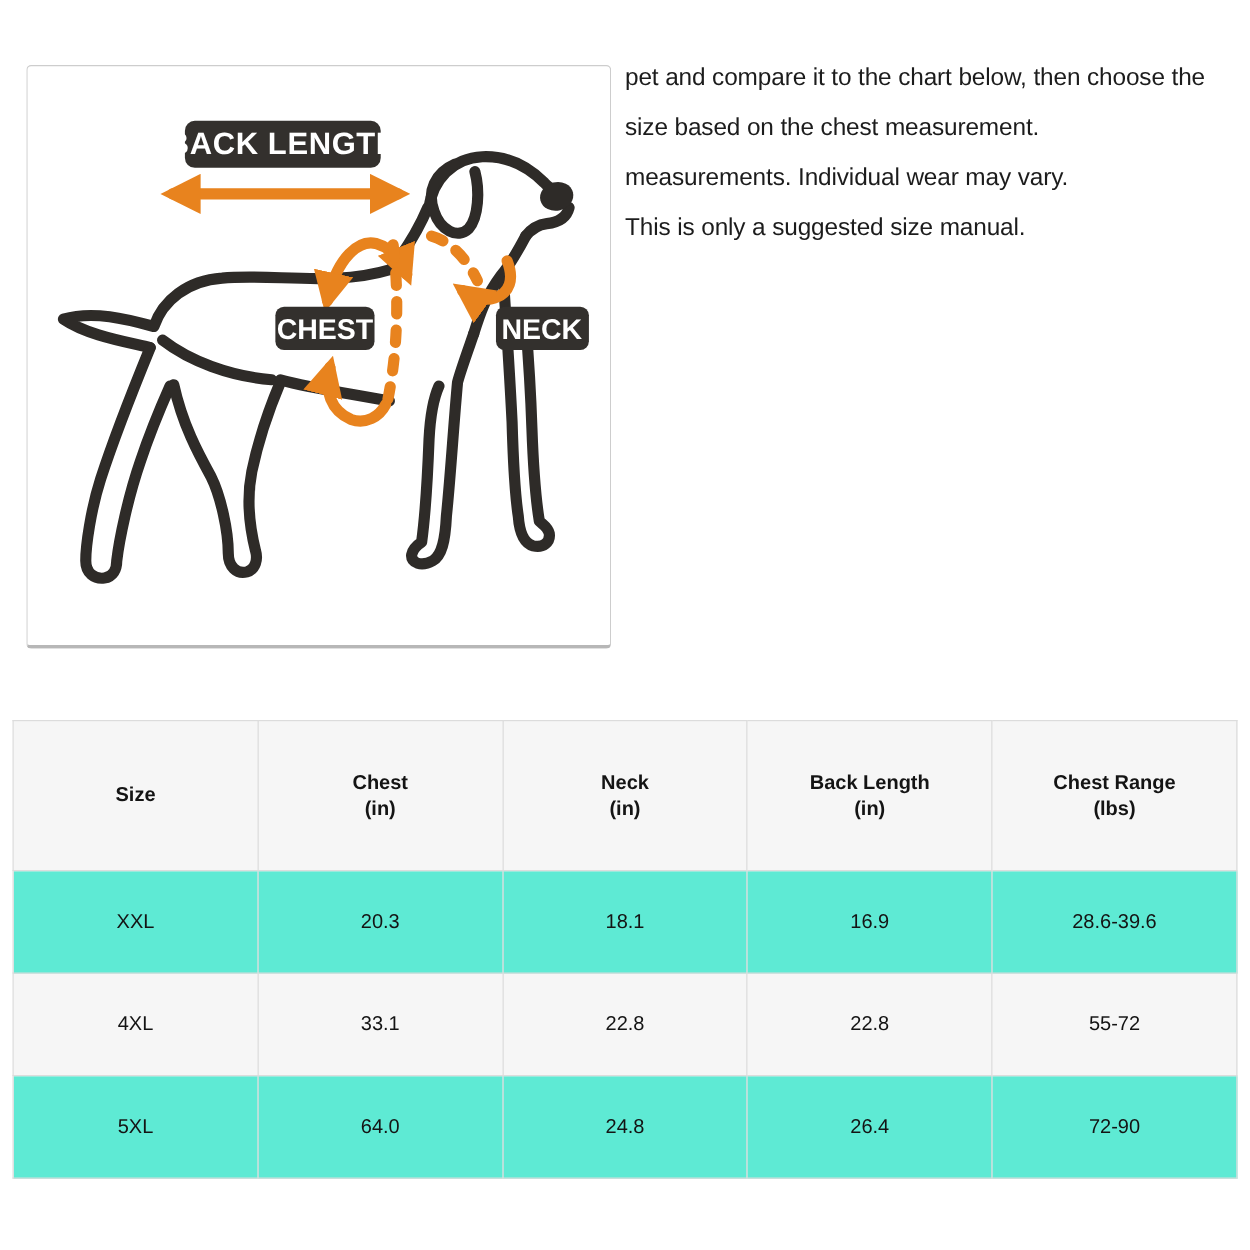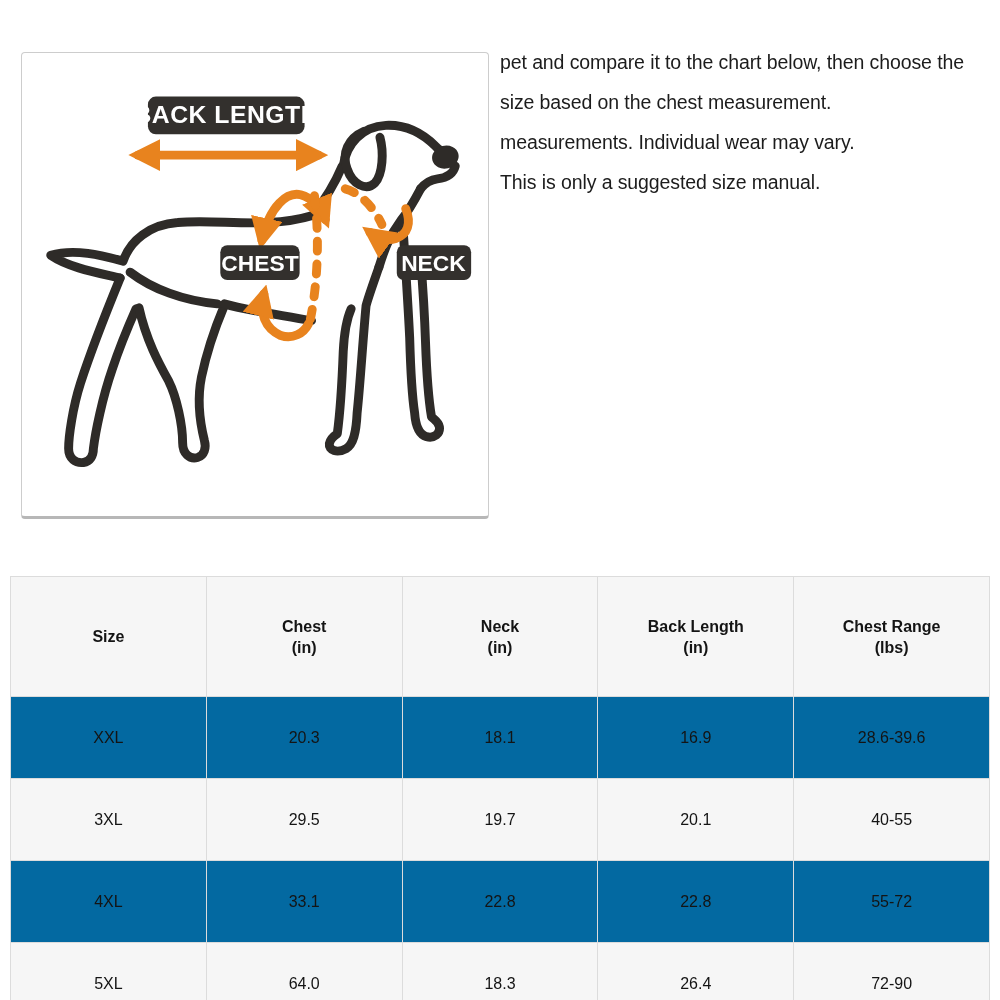--- a/index.html
+++ b/index.html
@@ -21,21 +21,21 @@
   }
   .note-line{white-space:nowrap;height:40px}
   
   .size-table{
     position:absolute;left:10px;top:540px;width:980px;height:356px;
     border-collapse:collapse;table-layout:fixed;text-align:center;color:#141414;margin-top:36px;
   }
   .size-table th,.size-table td{border:1px solid #dcdcdc;padding:0;font-size:16px}
   .size-table thead tr{height:120px;background:#f6f6f6}
   .size-table th{font-weight:bold;line-height:21px}
-  .size-table tbody tr{height:82px;background:#0369a1}
+  .size-table tbody tr{height:82px;background:#5eead4}
   .size-table tbody tr:nth-child(even){background:#f6f6f6}
   .h2:empty{display:none}
 </style>
 </head>
 <body>
 
 <div class="diagram-box">
   <svg viewBox="0 0 468 467">
     <defs>
       <marker id="ah" viewBox="0 0 10 10" refX="7" refY="5" markerWidth="3.6" markerHeight="3.6" orient="auto-start-reverse">
@@ -131,34 +131,27 @@
   </thead>
   <tbody>
     <tr>
       <td>XXL</td>
       <td>20.3</td>
       <td>18.1</td>
       <td>16.9</td>
       <td>28.6-39.6</td>
     </tr>
     <tr>
-      <td>3XL</td>
-      <td>29.5</td>
-      <td>19.7</td>
-      <td>20.1</td>
-      <td>40-55</td>
-    </tr>
-    <tr>
       <td>4XL</td>
       <td>33.1</td>
       <td>22.8</td>
       <td>22.8</td>
       <td>55-72</td>
     </tr>
     <tr>
       <td>5XL</td>
       <td>64.0</td>
-      <td>18.3</td>
+      <td>24.8</td>
       <td>26.4</td>
       <td>72-90</td>
     </tr>
   </tbody>
 </table>
 
 </body></html>

